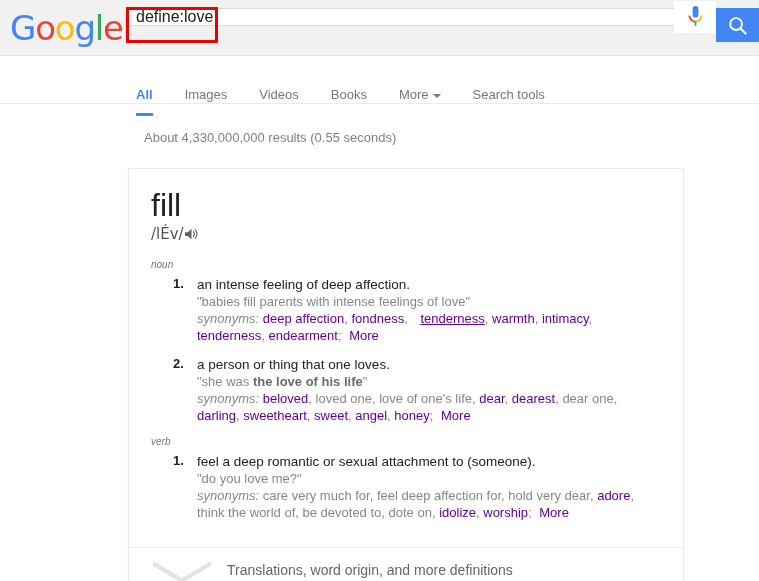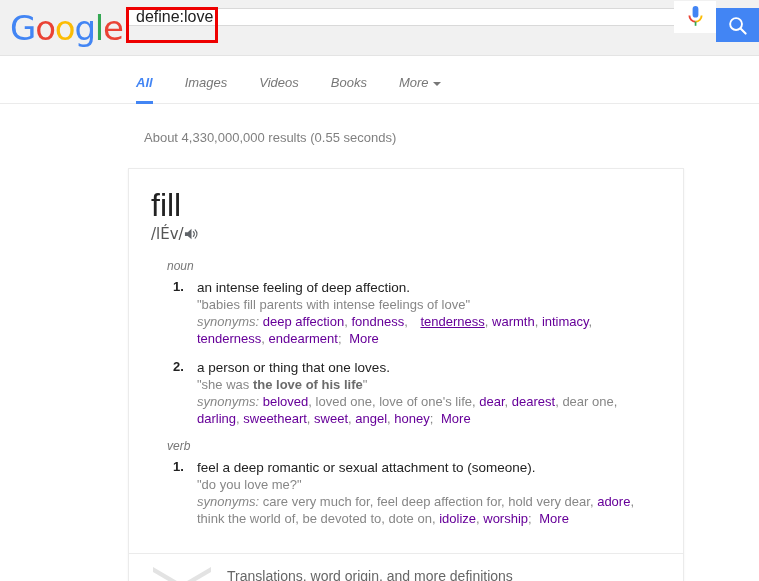--- a/index.html
+++ b/index.html
@@ -107,25 +107,24 @@
   
   #navbar {
     position: relative;
     height: 48px;
     background: #fff;
     border-bottom: 1px solid #ebebeb;
   }
   #tabs {
     position: absolute;
     left: 128px;
-    top: 0;
+    top: 12px;
     height: 48px;
     display: flex;
     align-items: flex-end;
-    font-style: italic;
   }
   .tab {
     font-size: 13px;
     color: #777;
     padding: 19px 16px 0 16px;
     height: 48px;
     cursor: pointer;
     position: relative;
     white-space: nowrap;
   }
@@ -186,23 +185,23 @@
   }
   #phonetic {
     font-size: 15px;
     color: #555;
     font-family: "DejaVu Sans", sans-serif;
   }
   #speaker-icon { cursor: pointer; display: flex; align-items: center; }
 
   .pos {
     font-style: italic;
-    font-size: 12px;
+    font-size: 10px;
     color: #777;
-    margin: 2px 0 6px 16px;
+    margin: 2px 0 6px 0;
   }
   ol.senses {
     list-style: none;
     margin: 0 0 4px 0;
     padding: 0;
   }
   ol.senses > li {
     position: relative;
     padding-left: 46px;
     margin-bottom: 12px;
@@ -304,20 +303,21 @@
   </div>
 </div>
 
 <div id="navbar">
   <div id="tabs">
     <div class="tab active"><span>All</span></div>
     <div class="tab"><span>Images</span></div>
     <div class="tab"><span>Videos</span></div>
     <div class="tab"><span>Books</span></div>
     <div class="tab"><span>More</span><span class="caret"></span></div>
+    <div class="tab"><span>Search tools</span></div>
   </div>
 </div>
 
 <div id="resultstats">About 4,330,000,000 results (0.55 seconds)</div>
 
 <div id="card">
   <div id="card-body">
 
     <div id="word">fill</div>
 

